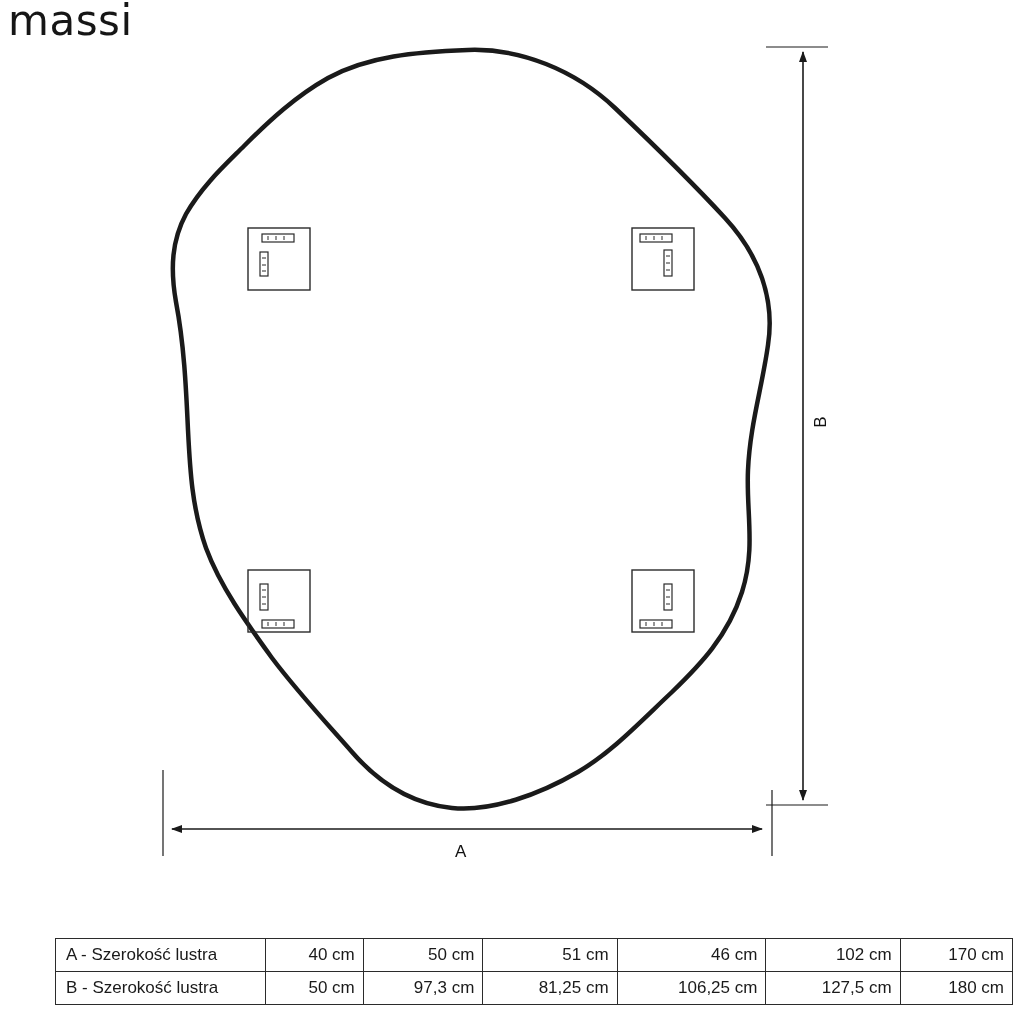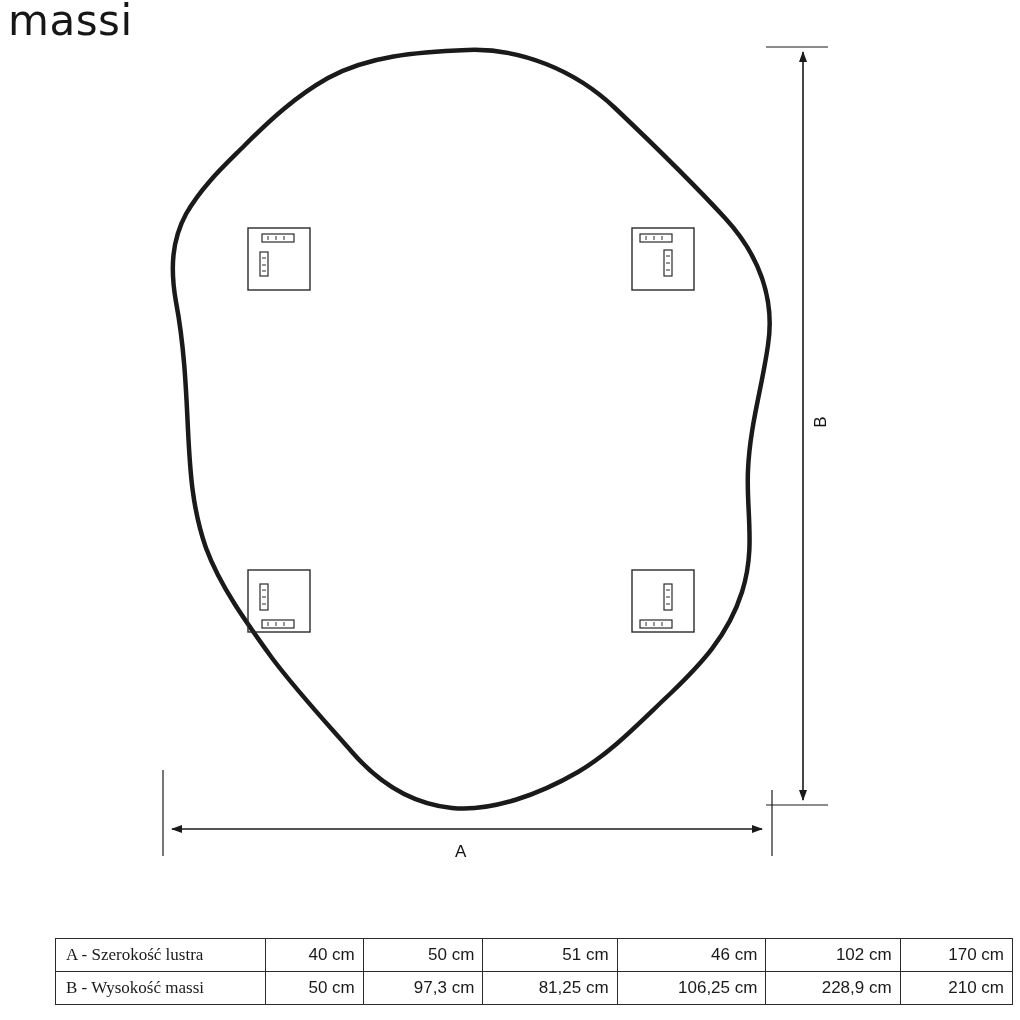--- a/index.html
+++ b/index.html
@@ -77,21 +77,20 @@
     padding: 6px 8px;
     text-align: right;
     white-space: nowrap;
     height: 30px;
     box-sizing: border-box;
   }
   table.sizes td.rowhead {
     text-align: left;
     width: 210px;
     padding-left: 10px;
-    font-family: Liberation Serif, serif;
   }
 </style>
 </head>
 <body>
 
 <div id="stage">
 
   <div class="brand">massi</div>
 
   <svg class="drawing" viewBox="0 0 1020 900">
@@ -193,24 +192,24 @@
       <tr>
         <td class="rowhead">A - Szerokość lustra</td>
         <td>40 cm</td>
         <td>50 cm</td>
         <td>51 cm</td>
         <td>46 cm</td>
         <td>102 cm</td>
         <td>170 cm</td>
       </tr>
       <tr>
-        <td class="rowhead">B - Wysokość massi</td>
+        <td class="rowhead">B - Szerokość lustra</td>
         <td>50 cm</td>
         <td>97,3 cm</td>
         <td>81,25 cm</td>
         <td>106,25 cm</td>
-        <td>228,9 cm</td>
-        <td>210 cm</td>
+        <td>127,5 cm</td>
+        <td>180 cm</td>
       </tr>
     </tbody>
   </table>
 
 </div>
 
 </body></html>

